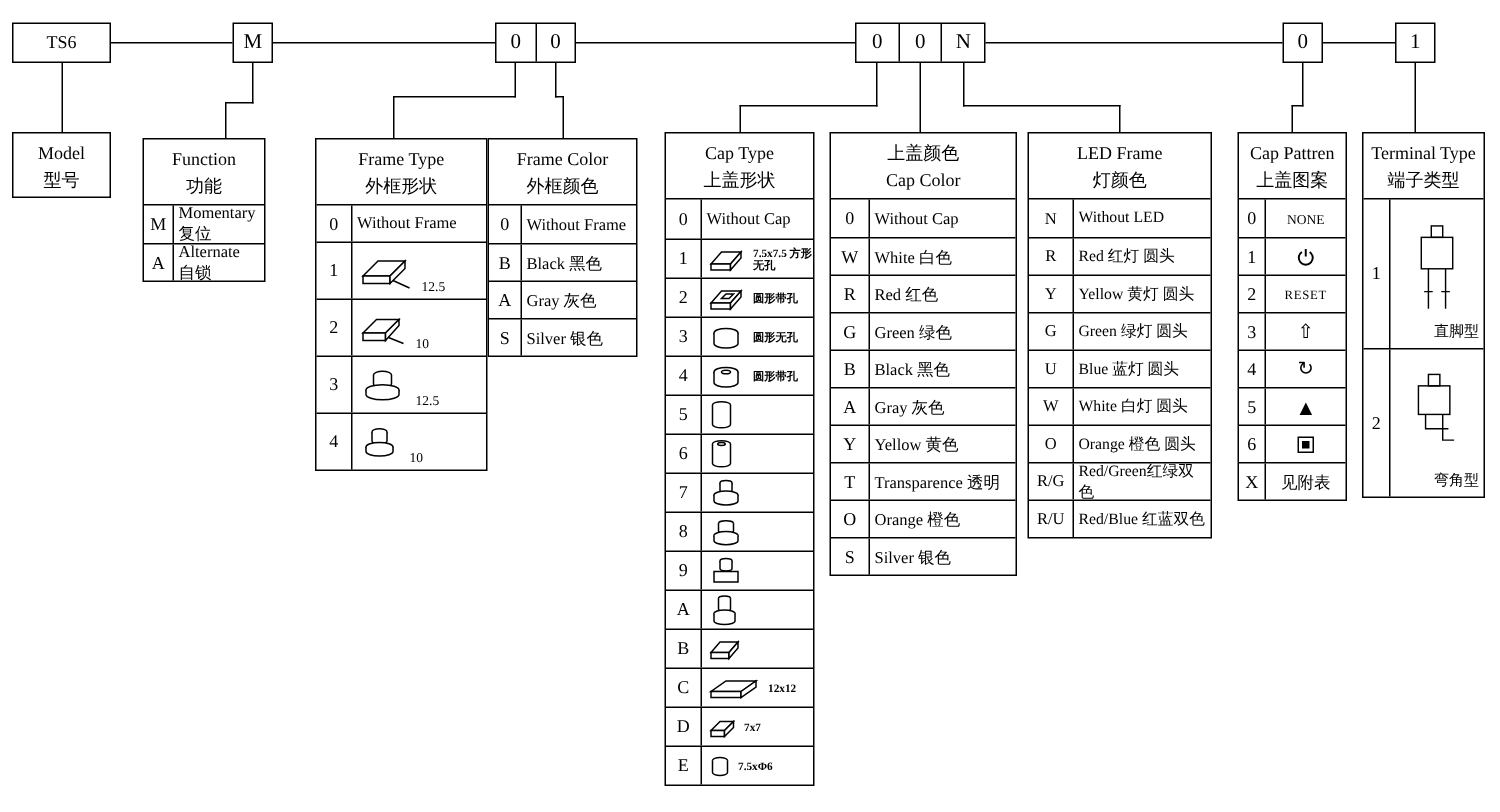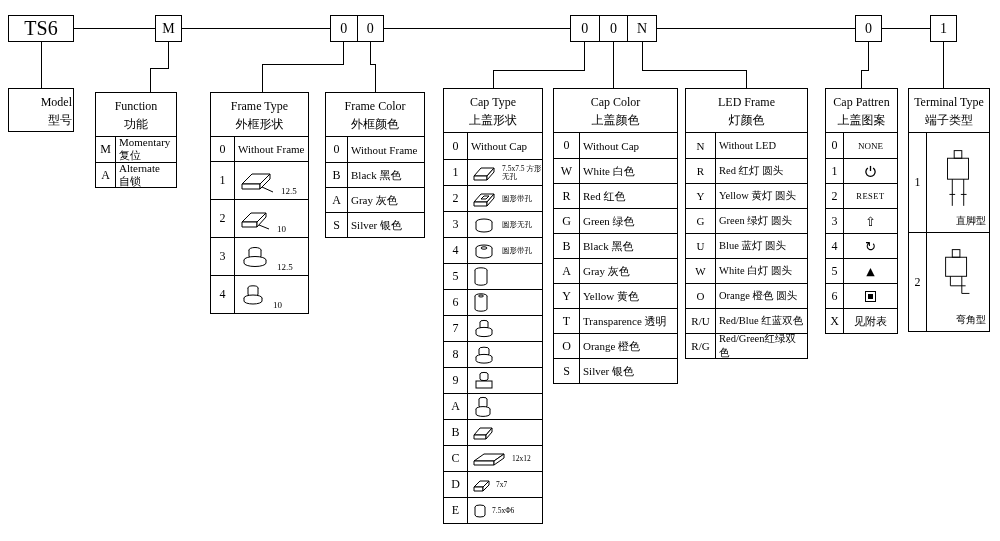--- a/index.html
+++ b/index.html
@@ -8,46 +8,46 @@
 
   
   .hl, .vl { position:absolute; background:#000; z-index:1; }
   .hl { height:1px; }
   .vl { width:1px; }
 
   
   .codebox { position:absolute; top:15px; height:27px; border:1px solid #000; background:#fff; display:flex; z-index:2; }
   .codebox .cc { flex:1; display:flex; align-items:center; justify-content:center; font-size:14px; }
   .codebox .cc + .cc { border-left:1px solid #000; }
-  .codebox.big .cc { font-size:20px; }
+  .codebox.big .cc { font-size:12px; }
 
   
   .tbl { position:absolute; border:1px solid #000; background:#fff; z-index:2; }
   .thead { text-align:center; border-bottom:1px solid #000; padding:4px 1px 3px; line-height:18px; font-size:12px; }
-  .thead.noline { border-bottom:none;text-align:right; }
+  .thead.noline { border-bottom:none; }
   .trow { display:flex; align-items:stretch; height:25px; }
   .trow + .trow { border-top:1px solid #000; }
   .tcode { display:flex; align-items:center; justify-content:center; border-right:1px solid #000; flex:0 0 auto; font-size:12px; }
   .tdesc { flex:1; display:flex; align-items:center; padding:0 3px; gap:3px; font-size:11px; position:relative; }
 
   .t-fn .tcode   { width:20px; }
   .t-ftype .tcode{ width:24px; }
   .t-fcolor .tcode{ width:22px; }
   .t-ctype .tcode{ width:24px; }
   .t-ctype .trow { height:26px; }
   .t-ccolor .tcode{ width:26px; }
   .t-led .tcode  { width:30px; font-size:11px; }
   .t-led .tdesc  { font-size:10.5px; }
   .t-pat .tcode  { width:18px; }
   .t-pat .tdesc  { justify-content:center; font-size:9px; }
   .t-term .tcode { width:18px; }
   .t-term .tdesc { justify-content:center;text-align:center; }
 
   .dim { font-size:9px; align-self:flex-end; padding-bottom:3px; }
-  .note { font-size:7.5px; line-height:8px; width:46px; }
+  .note { font-size:7.5px; line-height:8px; width:46px;font-weight:bold; }
 
   .icon * { stroke:#000; fill:#fff; stroke-width:1; }
   .icon line { fill:none; }
   .power path, .power line { fill:none; stroke:#000; stroke-width:1.4; }
   .term * { stroke:#000; fill:none; stroke-width:1; }
 
   .glyph { font-family:"DejaVu Sans",sans-serif; font-size:13px; line-height:1; }
   .sqdot { width:11px; height:11px; border:1px solid #000; display:inline-flex; align-items:center; justify-content:center; }
   .sqdot span { width:5px; height:5px; background:#000; }
   .term-label { position:absolute; right:3px; bottom:4px; font-size:10px; }
@@ -117,21 +117,21 @@
     <div class="trow">
       <div class="tcode">M</div>
       <div class="tdesc">Momentary 复位</div>
     </div>
     <div class="trow">
       <div class="tcode">A</div>
       <div class="tdesc">Alternate 自锁</div>
     </div>
   </div>
 
-  <div class="tbl t-ftype" style="left:210px;top:92px;width:99px">
+  <div class="tbl t-ftype" style="left:210px;top:92px;width:115px">
     <div class="thead">
       <div>Frame Type</div>
       <div>外框形状</div>
     </div>
     <div class="trow" style="height:24px">
       <div class="tcode">0</div>
       <div class="tdesc">Without Frame</div>
     </div>
     <div class="trow" style="height:38px">
       <div class="tcode">1</div>
@@ -360,22 +360,22 @@
           <ellipse cx="9" cy="5" rx="5" ry="2"></ellipse>
             <path d="M4,5 v8 a5,2 0 0 0 10,0 v-8"></path>
         </svg>
         <span class="note">7.5xΦ6</span>
       </div>
     </div>
   </div>
 
   <div class="tbl t-ccolor" style="left:553px;top:88px;width:125px">
     <div class="thead">
+      <div>上盖颜色</div>
       <div>Cap Color</div>
-      <div>上盖颜色</div>
     </div>
     <div class="trow">
       <div class="tcode">0</div>
       <div class="tdesc">Without Cap</div>
     </div>
     <div class="trow">
       <div class="tcode">W</div>
       <div class="tdesc">White 白色</div>
     </div>
     <div class="trow">
@@ -439,26 +439,26 @@
     </div>
     <div class="trow">
       <div class="tcode">W</div>
       <div class="tdesc">White 白灯 圆头</div>
     </div>
     <div class="trow">
       <div class="tcode">O</div>
       <div class="tdesc">Orange 橙色 圆头</div>
     </div>
     <div class="trow">
+      <div class="tcode">R/G</div>
+      <div class="tdesc">Red/Green红绿双色</div>
+    </div>
+    <div class="trow">
       <div class="tcode">R/U</div>
       <div class="tdesc">Red/Blue 红蓝双色</div>
-    </div>
-    <div class="trow">
-      <div class="tcode">R/G</div>
-      <div class="tdesc">Red/Green红绿双色</div>
     </div>
   </div>
 
   <div class="tbl t-pat" style="left:825px;top:88px;width:73px">
     <div class="thead">
       <div>Cap Pattren</div>
       <div>上盖图案</div>
     </div>
     <div class="trow">
       <div class="tcode">0</div>

